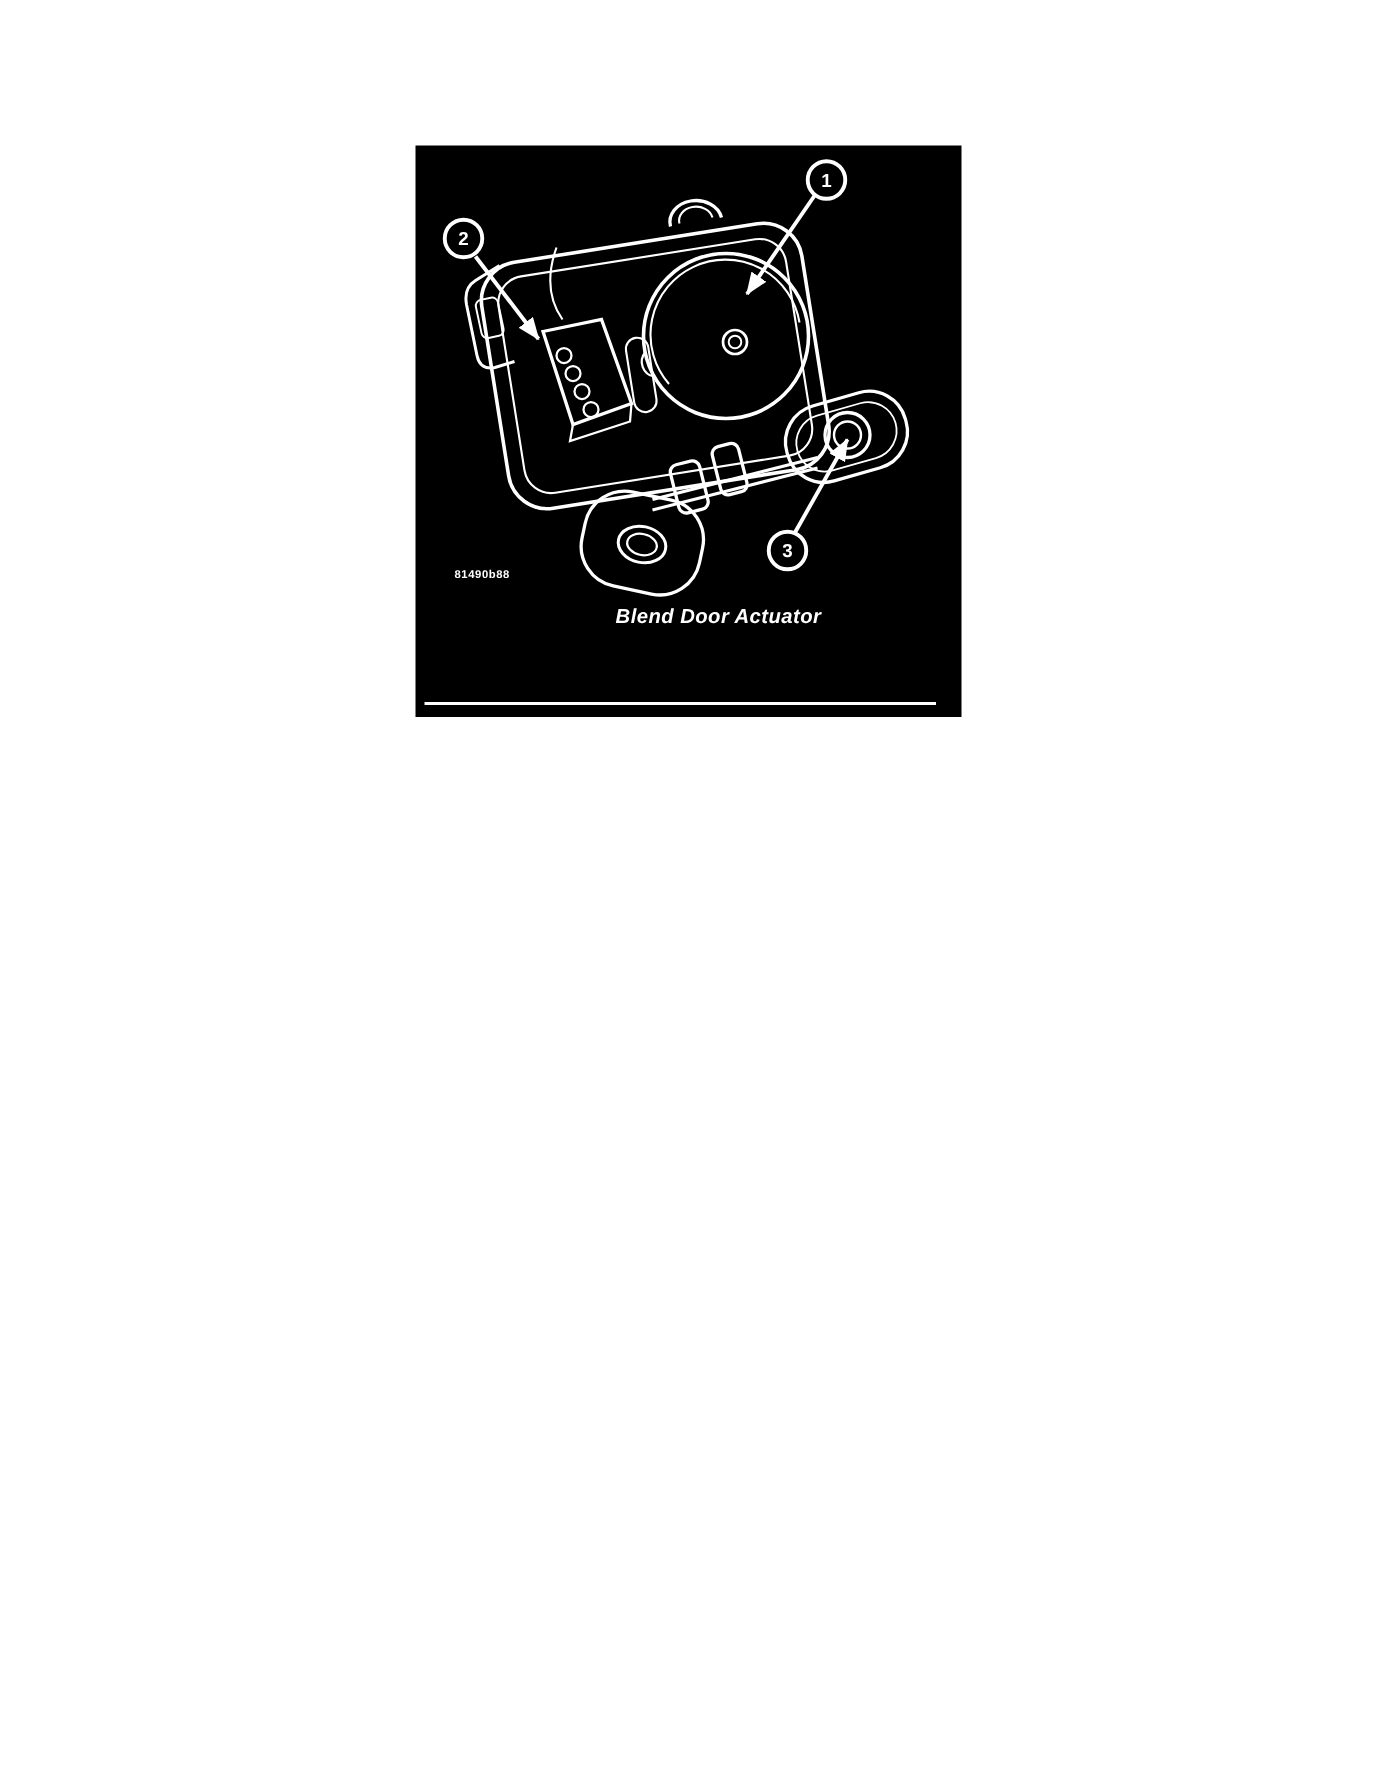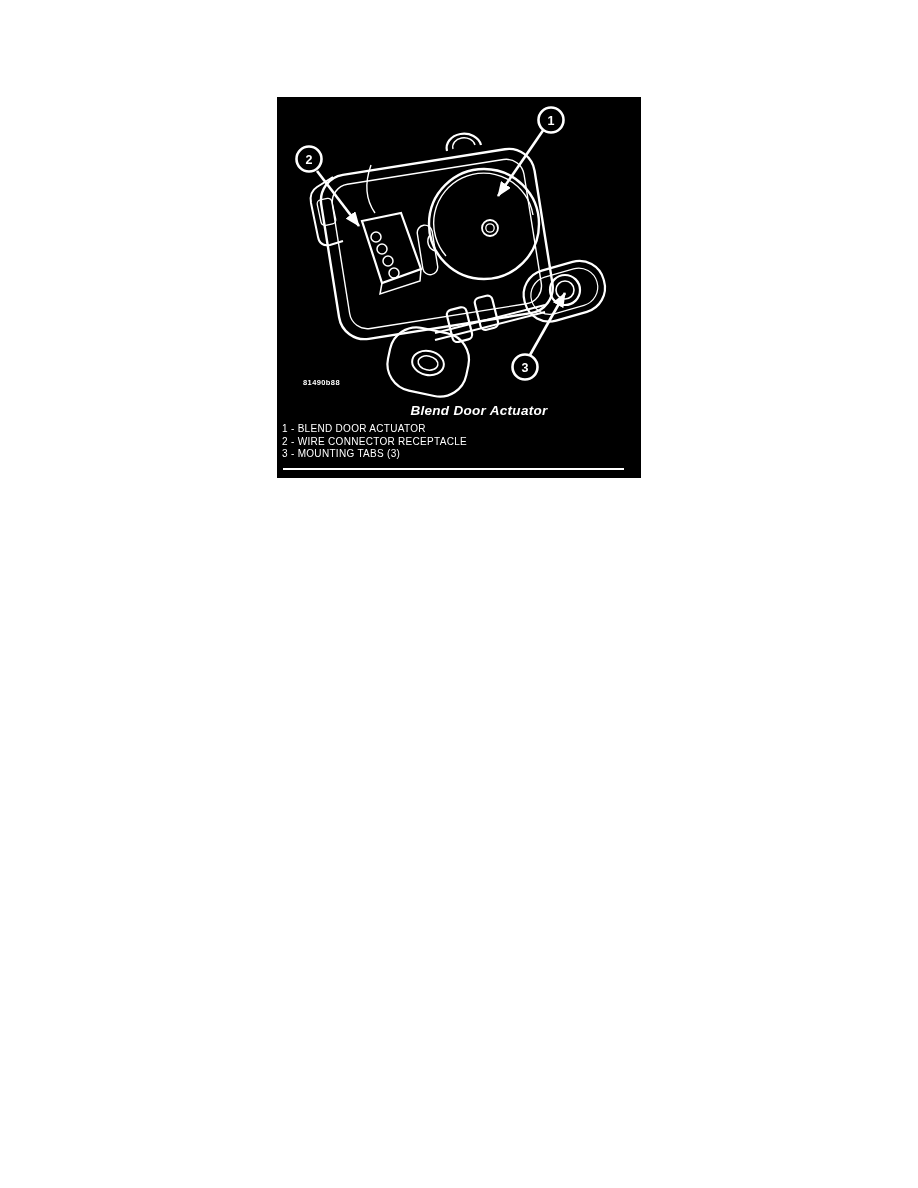--- a/index.html
+++ b/index.html
@@ -157,21 +157,16 @@
           <circle cx="248" cy="270" r="12.5" fill="#000000" stroke="#ffffff" stroke-width="2.6"></circle>
           <text x="248" y="274.5">3</text>
         </g>
       </g>
 
       <text x="26" y="288" font-family="Liberation Sans, sans-serif" font-size="7.5" font-weight="bold" fill="#ffffff" letter-spacing="0.4">81490b88</text>
     </svg>
 
     <div class="figure-caption">Blend Door Actuator</div>
 
-    <div class="figure-legend">
-      <div class="legend-row">1 - BLEND DOOR ACTUATOR</div>
-      <div class="legend-row">2 - WIRE CONNECTOR RECEPTACLE</div>
-      <div class="legend-row">3 - MOUNTING TABS (3)</div>
-    </div>
 
     <div class="figure-divider"></div>
   </div>
 </div>
 
 </body></html>

